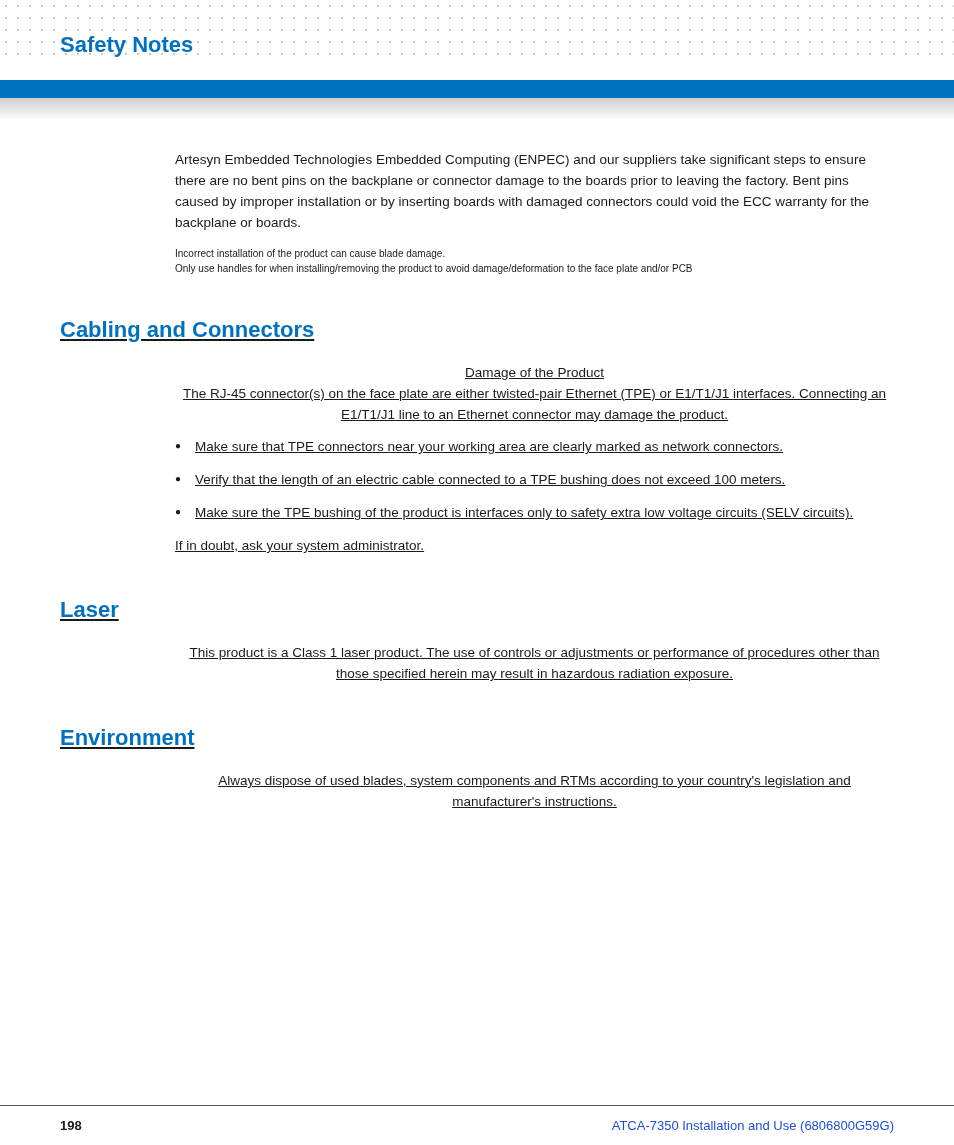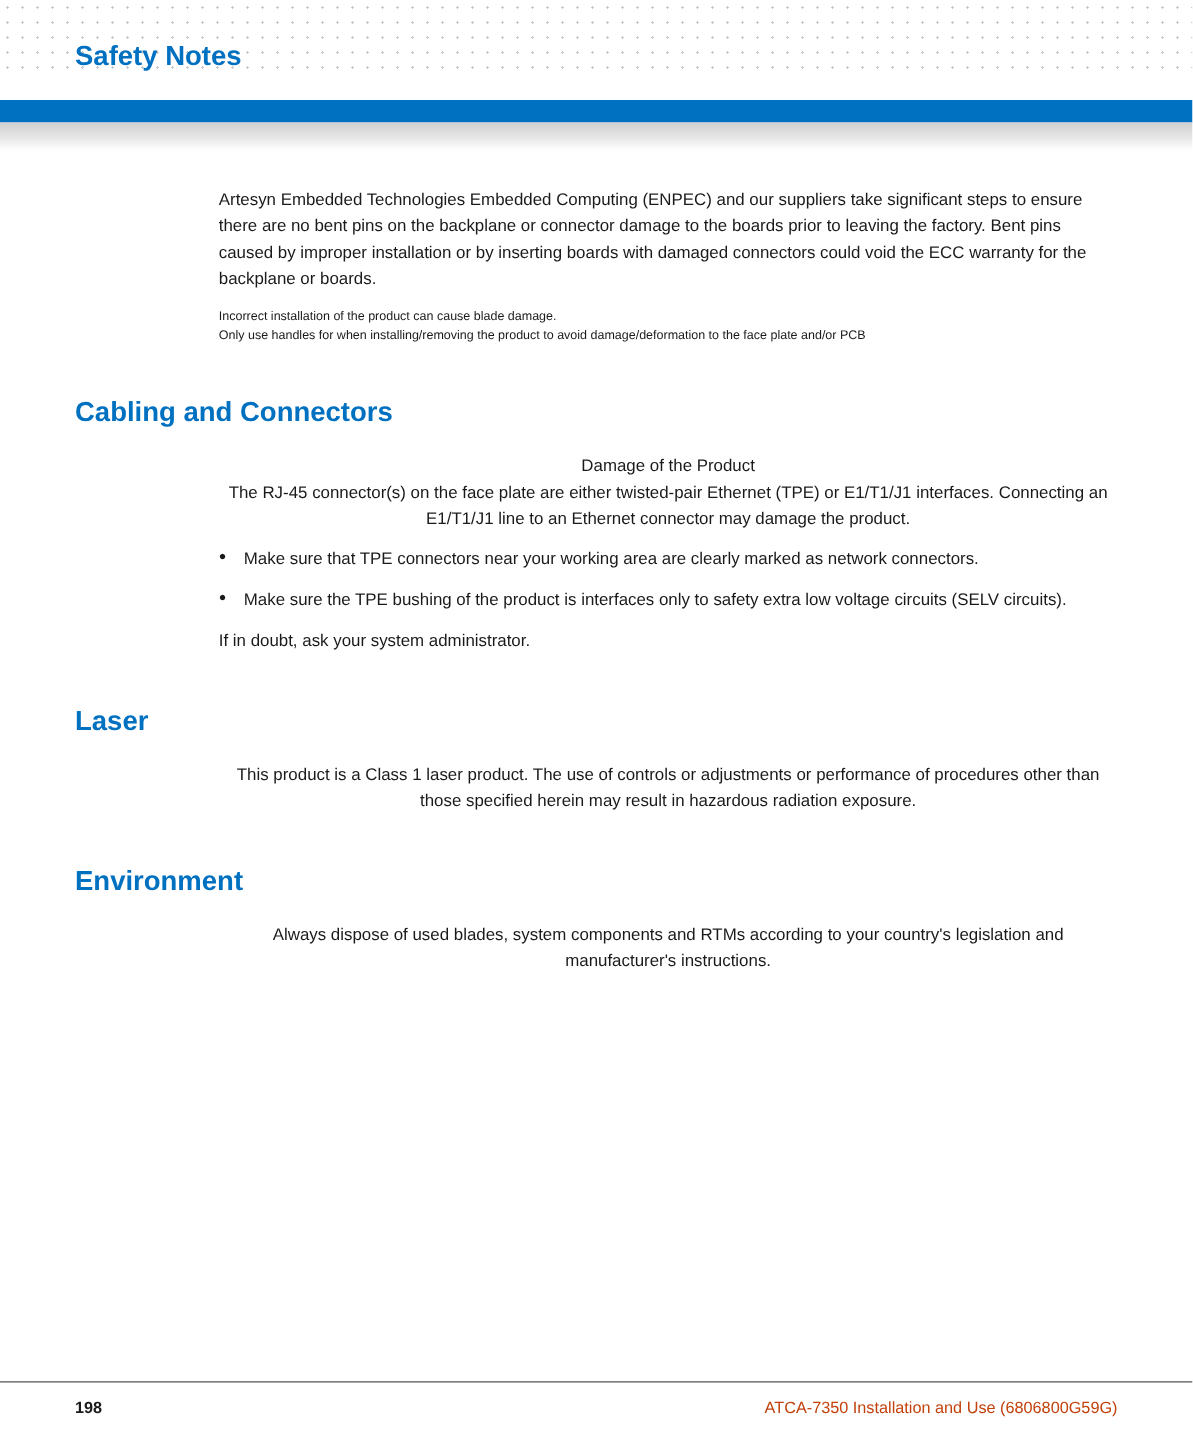--- a/index.html
+++ b/index.html
@@ -87,20 +87,21 @@
     .section-heading {
       font-size: 22px;
       font-weight: bold;
       color: #0070c0;
       margin-bottom: 20px;
       margin-left: -115px;
     }
 
     .section-block {
       margin-bottom: 40px;
+      text-decoration: underline;
     }
 
     .section-intro {
       font-size: 13.5px;
       line-height: 1.55;
       color: #1a1a1a;
       margin-bottom: 12px;
       text-align: center;
     }
 
@@ -150,21 +151,21 @@
     }
 
     .footer-page-num {
       font-size: 13px;
       font-weight: bold;
       color: #1a1a1a;
     }
 
     .footer-doc-title {
       font-size: 13px;
-      color: #c2410c;
+      color: #1d4ed8;
     }
   </style>
 </head>
 <body>
 
 <div class="top-pattern">
   <div class="dot-pattern"></div>
   <div class="page-title-area">
     <span class="page-title">Safety Notes</span>
   </div>
@@ -184,20 +185,21 @@
   </div>
 
   <div class="section-block">
     <h2 class="section-heading">Cabling and Connectors</h2>
     <div class="section-intro">
       <span>Damage of the Product</span><br>
       <span>The RJ-45 connector(s) on the face plate are either twisted-pair Ethernet (TPE) or E1/T1/J1 interfaces. Connecting an E1/T1/J1 line to an Ethernet connector may damage the product.</span>
     </div>
     <ul class="bullet-list">
       <li>Make sure that TPE connectors near your working area are clearly marked as network connectors.</li>
+      <li>Verify that the length of an electric cable connected to a TPE bushing does not exceed 100 meters.</li>
       <li>Make sure the TPE bushing of the product is interfaces only to safety extra low voltage circuits (SELV circuits).</li>
     </ul>
     <p class="section-footer">If in doubt, ask your system administrator.</p>
   </div>
 
   <div class="section-block">
     <h2 class="section-heading">Laser</h2>
     <p class="section-intro">This product is a Class 1 laser product. The use of controls or adjustments or performance of procedures other than those specified herein may result in hazardous radiation exposure.</p>
   </div>
 

